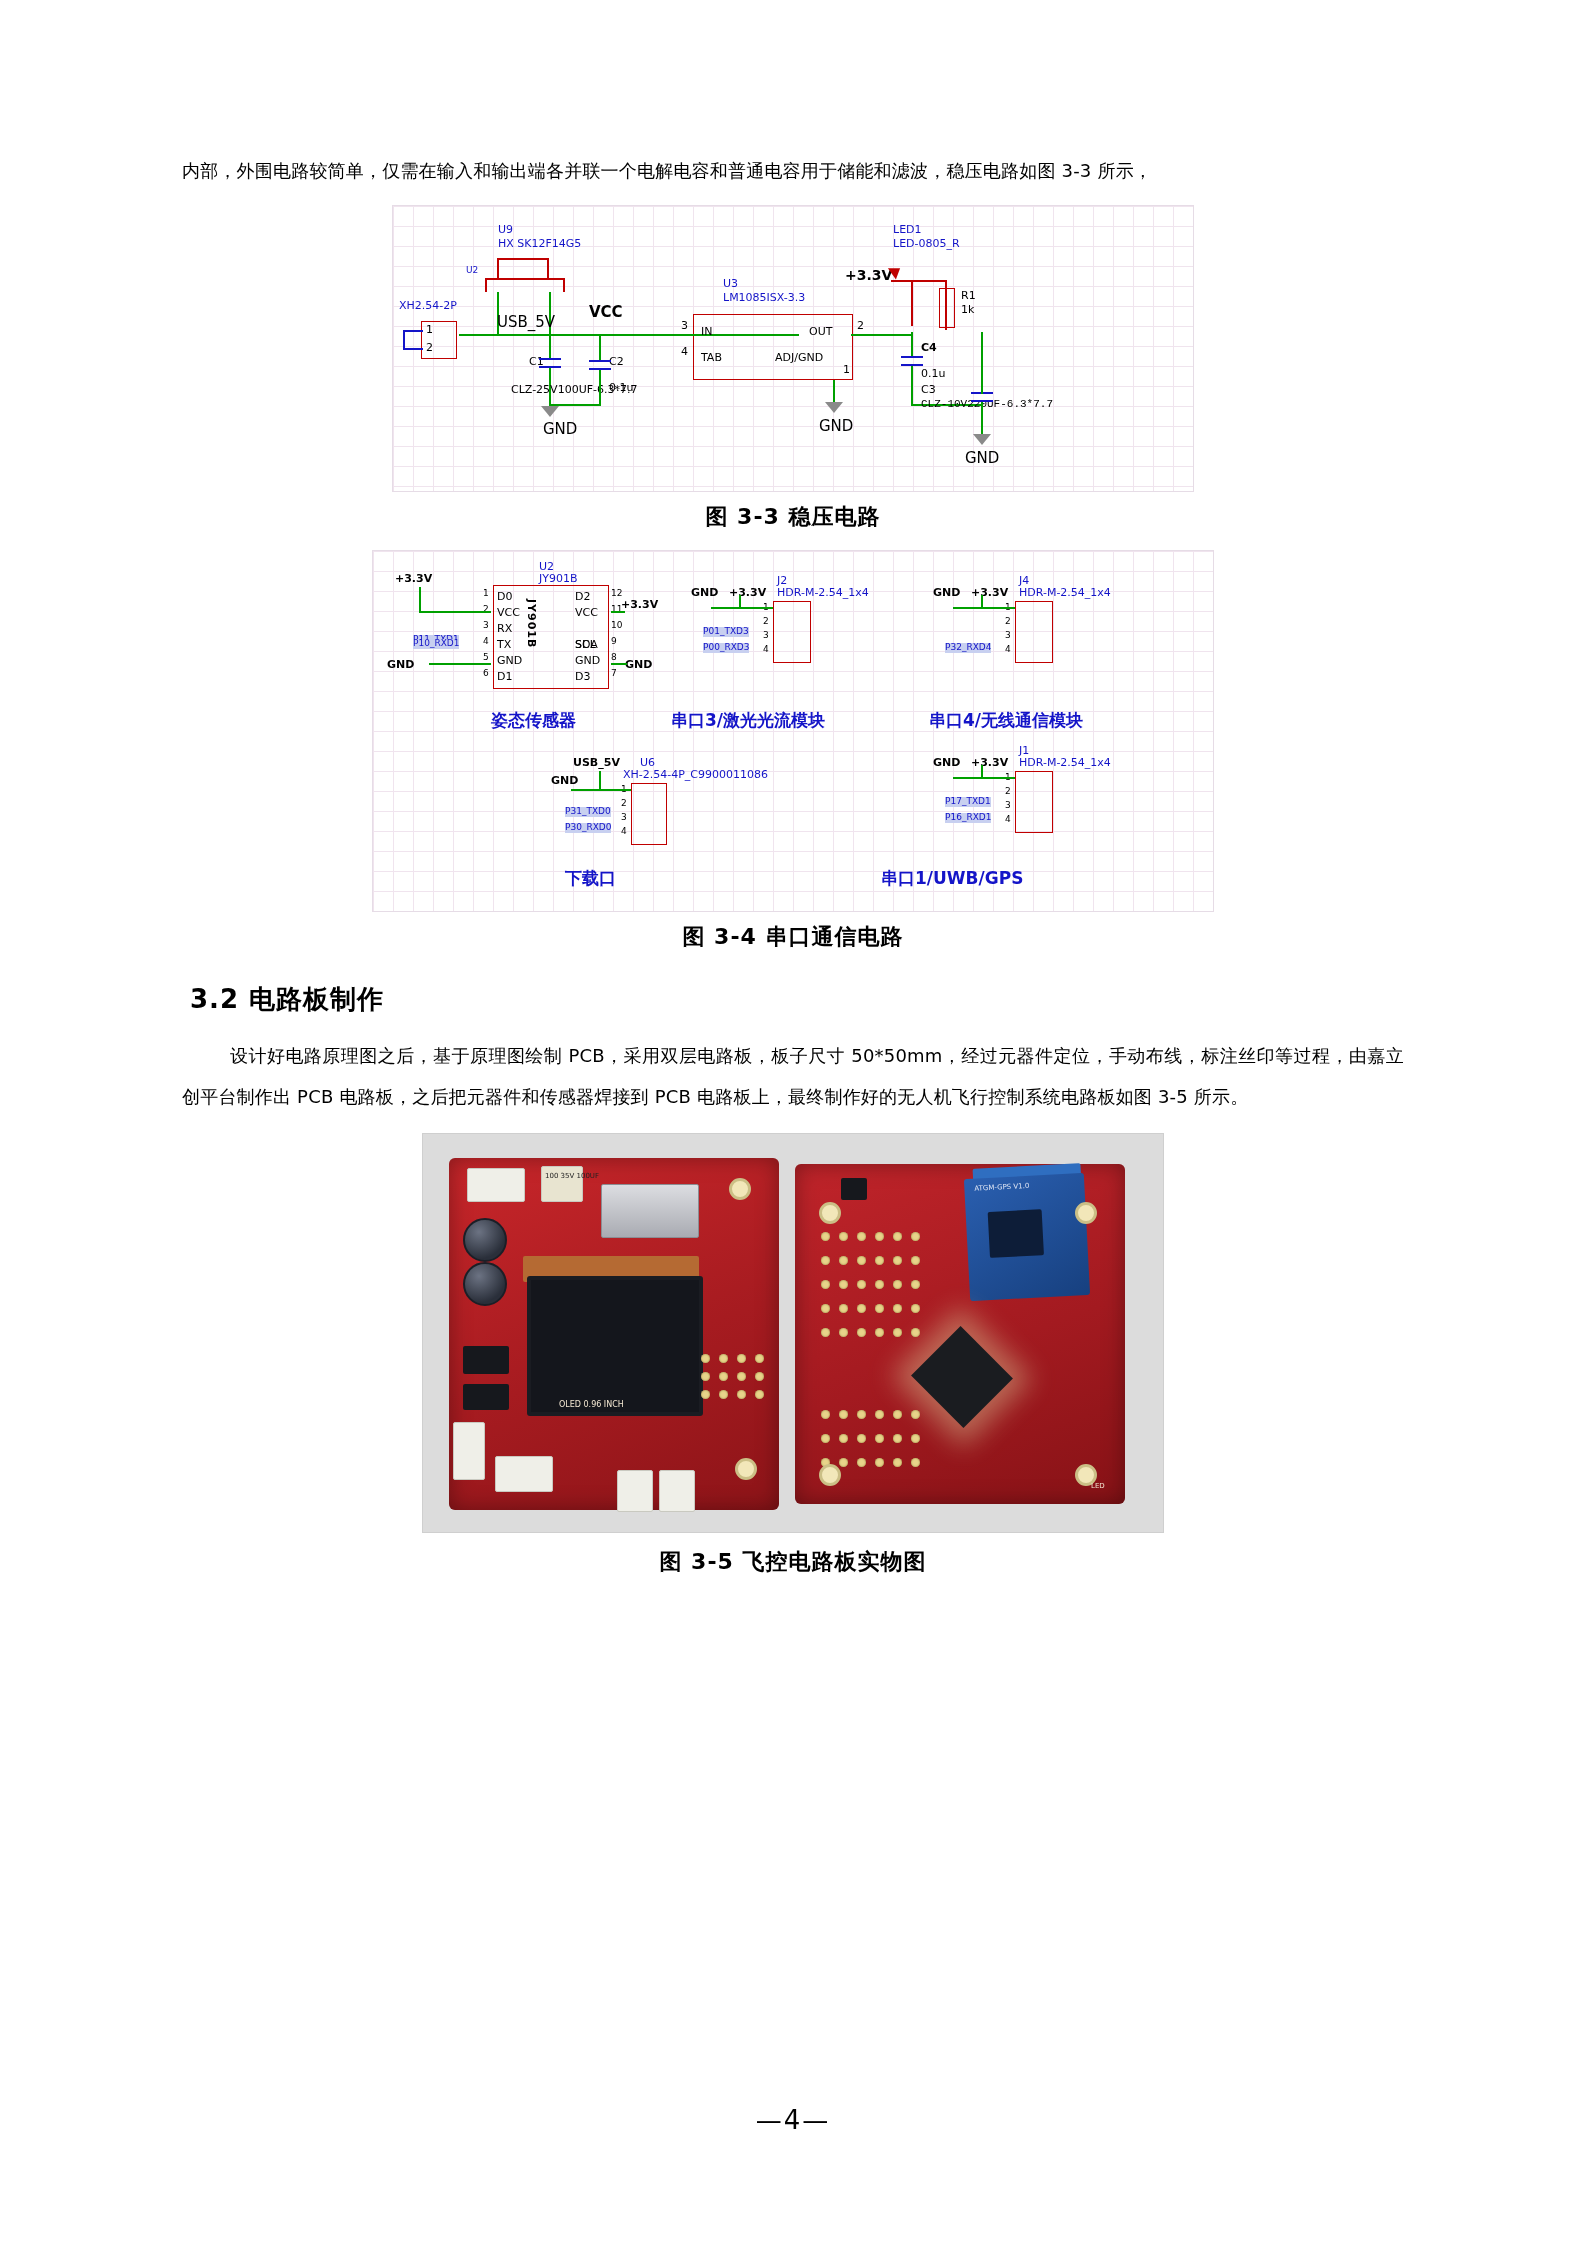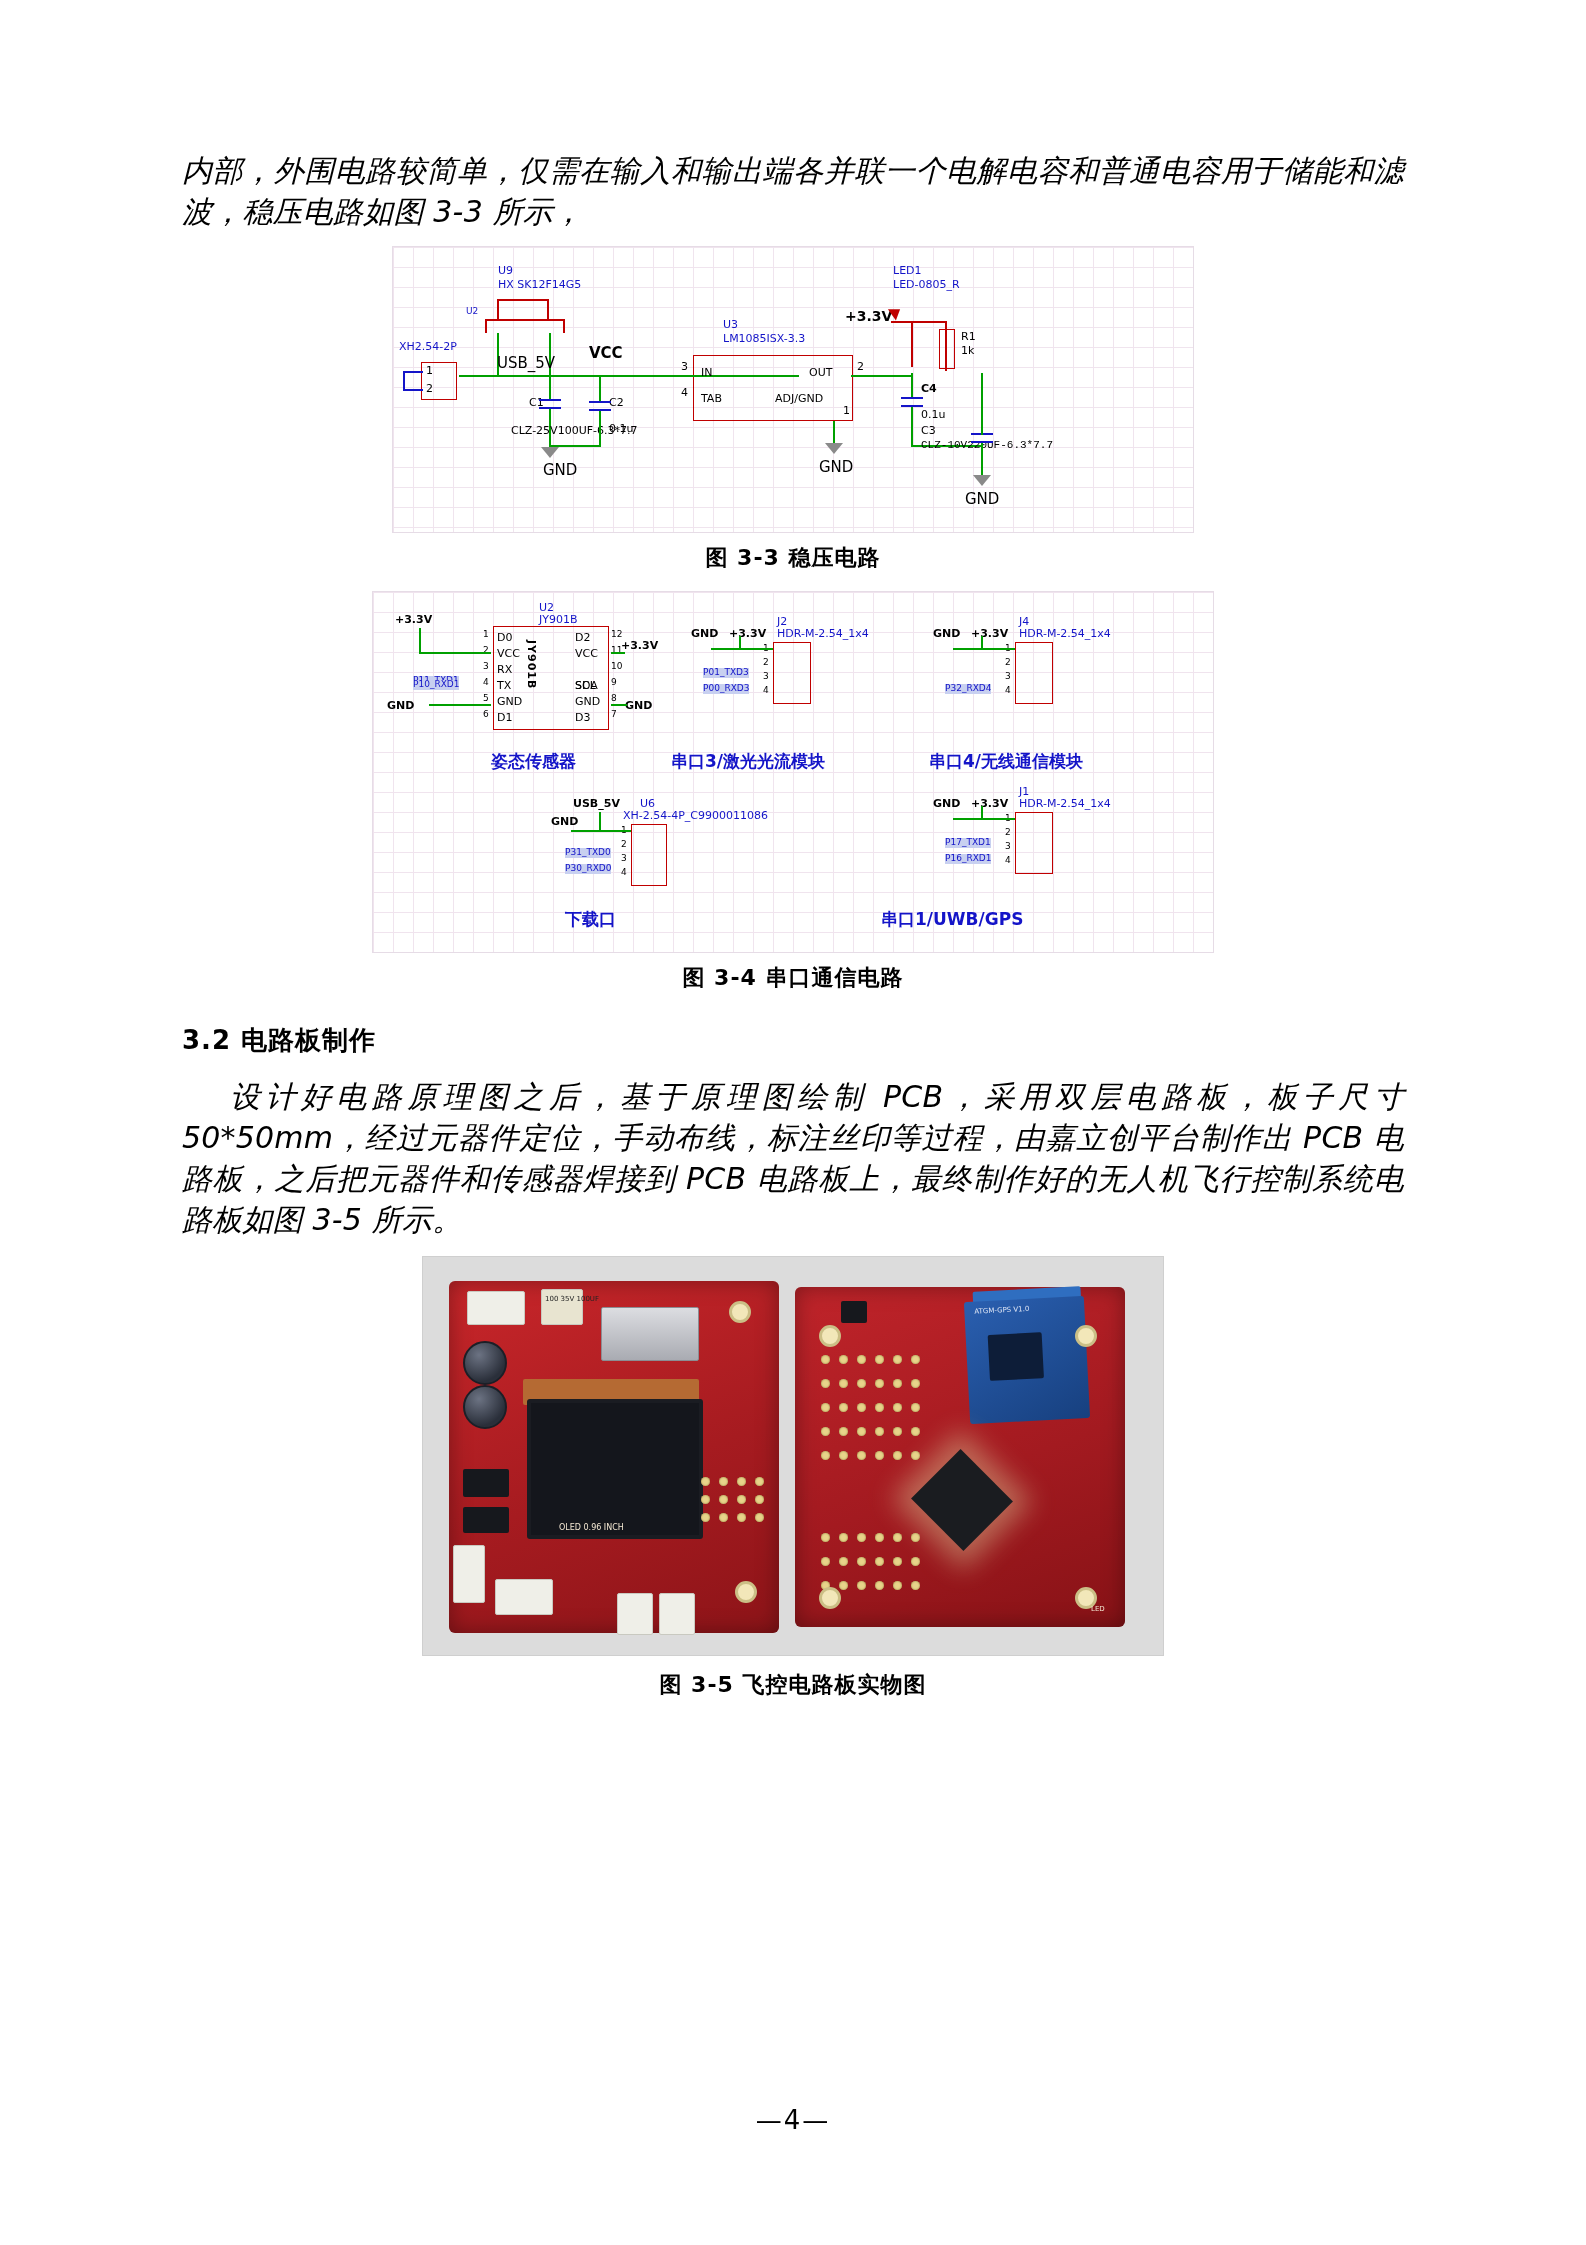--- a/index.html
+++ b/index.html
@@ -18,44 +18,43 @@
     overflow: hidden;
   }
   .content {
     position: absolute;
     left: 182px;
     top: 150px;
     width: 1222px;
   }
   p.body-text {
     font-family: "DejaVu Sans", "Liberation Sans", sans-serif;
-    font-size: 30px;
+    font-size: 18px;
     line-height: 41px;
     letter-spacing: 0.2px;
     margin: 0 0 6px 0;
     text-align: justify;
     text-justify: inter-ideograph;
-    font-style: italic;
   }
   p.indent {
     text-indent: 48px;
   }
   .fig-caption {
     text-align: center;
     font-family: "DejaVu Sans", "Liberation Sans", sans-serif;
     font-size: 22px;
     font-weight: bold;
     margin: 10px 0 18px 0;
     letter-spacing: 1px;
   }
   h2.section-heading {
     font-family: "DejaVu Sans", "Liberation Sans", sans-serif;
     font-size: 26px;
     font-weight: bold;
-    margin: 30px 0 18px 0;
+    margin: 30px 0 18px 8px;
     letter-spacing: 1px;
   }
   .figure-box {
     margin: 14px auto 0 auto;
   }
 
   
   .schematic {
     position: relative;
     background:

